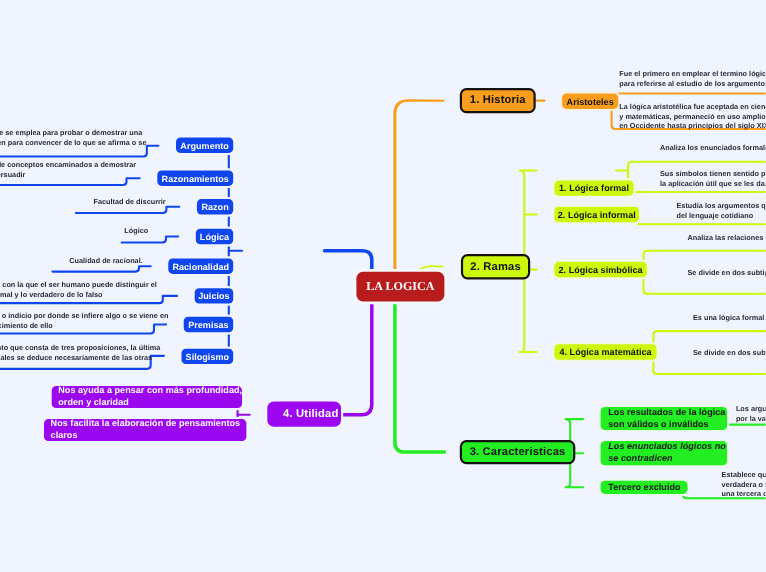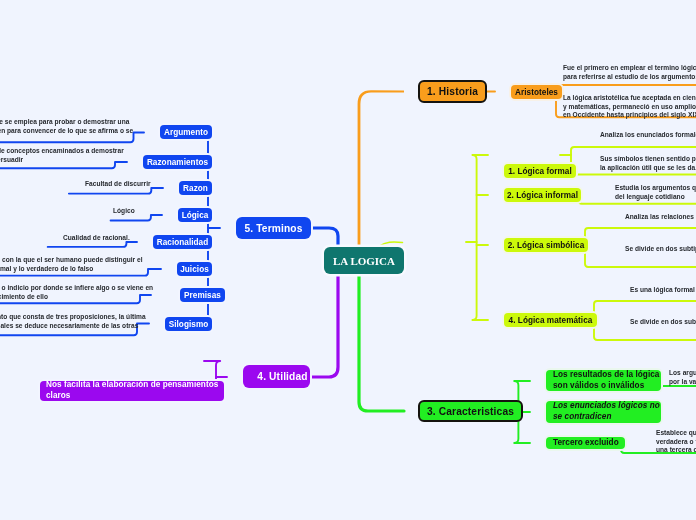--- a/index.html
+++ b/index.html
@@ -9,21 +9,21 @@
   #stage{position:relative;width:696px;height:520px;overflow:hidden;background:#f0f4fe;}
   svg#links{position:absolute;left:0;top:0;width:696px;height:520px;}
 
   .node{position:absolute;box-sizing:border-box;display:flex;align-items:center;
         white-space:pre;font-weight:bold;margin-left:16px;}
   .leaf{position:absolute;box-sizing:border-box;white-space:pre;color:#26292e;
         font-weight:bold;font-size:6.6px;line-height:8.6px;letter-spacing:0.02px;}
 
   
   #root-node{left:308px;top:247px;width:80px;height:27px;
-       background:#0f766e;color:#fff;border-radius:6px;
+       background:#b91c1c;color:#fff;border-radius:6px;
        font-family:"Liberation Serif",serif;font-weight:bold;font-size:11px;
        letter-spacing:0px;justify-content:center;
        box-shadow:0 0 0 2.5px #f7f9ff;}
 
   
   .lv1{border:2px solid #15130f;border-radius:6px;justify-content:center;
        font-size:10.2px;letter-spacing:.15px;}
   #b-historia{left:402px;top:80px;width:69px;height:23px;background:#f99d1c;color:#111;}
   #b-ramas{left:403px;top:231px;width:63px;height:23px;background:#ccf90a;color:#111;}
   #b-caracteristicas{left:402px;top:400px;width:105px;height:22px;background:#22ee22;color:#111;}
@@ -72,21 +72,21 @@
   #n-uti0{left:31px;top:351px;width:173px;height:20px;}
   #n-uti1{left:24px;top:381px;width:184px;height:20px;}
 
   
   #n-ter0{left:144px;top:125px;width:52px;height:14px;}
   #n-ter1{left:127px;top:155px;width:69px;height:14px;}
   #n-ter2{left:163px;top:181px;width:33px;height:14px;}
   #n-ter3{left:162px;top:208px;width:34px;height:14px;}
   #n-ter4{left:137px;top:235px;width:59px;height:14px;}
   #n-ter5{left:161px;top:262px;width:35px;height:14px;}
-  #n-ter6{left:164px;top:288px;width:45px;height:14px;}
+  #n-ter6{left:151px;top:288px;width:45px;height:14px;}
   #n-ter7{left:149px;top:317px;width:47px;height:14px;}
   #t-ter0-0{left:-56px;top:118px;width:240px;}
   #t-ter1-0{left:-34px;top:147px;width:230px;}
   #t-ter2-0{left:85px;top:180px;width:120px;}
   #t-ter3-0{left:113px;top:207px;width:80px;}
   #t-ter4-0{left:63px;top:234px;width:130px;}
   #t-ter5-0{left:-27px;top:256px;width:230px;}
   #t-ter6-0{left:-18px;top:284px;width:220px;}
   #t-ter7-0{left:-28px;top:313px;width:230px;}
 </style>
@@ -160,20 +160,21 @@
   <div id="root-node" class="node root">LA LOGICA</div>
 
   <div id="b-historia" class="node lv1">1. Historia</div>
   <div id="n-aristoteles" class="node lv2 orange">Aristoteles</div>
   <div id="t-hist-0" class="leaf">Fue el primero en emplear el termino lógica
 para referirse al estudio de los argumentos</div>
   <div id="t-hist-1" class="leaf">La lógica aristotélica fue aceptada en ciencia
 y matemáticas, permaneció en uso amplio
 en Occidente hasta principios del siglo XIX</div>
 
+  <div id="b-ramas" class="node lv1">2. Ramas</div>
   <div id="n-ram0" class="node lv2 lime">1. Lógica formal</div>
   <div id="n-ram1" class="node lv2 lime">2. Lógica informal</div>
   <div id="n-ram2" class="node lv2 lime">2. Lógica simbólica</div>
   <div id="n-ram3" class="node lv2 lime">4. Lógica matemática</div>
   <div id="t-ram0-0" class="leaf">Analiza los enunciados formales</div>
   <div id="t-ram0-1" class="leaf">Sus símbolos tienen sentido por
 la aplicación útil que se les da.</div>
   <div id="t-ram1-0" class="leaf">Estudia los argumentos que se dan a través
 del lenguaje cotidiano</div>
   <div id="t-ram2-0" class="leaf">Analiza las relaciones entre los enunciados</div>
@@ -187,24 +188,25 @@
   <div id="n-car1" class="node lv2 green multi">Los enunciados lógicos no
 se contradicen</div>
   <div id="n-car2" class="node lv2 green multi">Tercero excluido</div>
   <div id="t-car0-0" class="leaf">Los argumentos se validan
 por la validez de su forma</div>
   <div id="t-car2-0" class="leaf">Establece que una proposición es
 verdadera o falsa, sin que exista
 una tercera opción.</div>
 
   <div id="b-utilidad" class="node lv1">4. Utilidad</div>
+  <div id="n-uti0" class="node lv2 purple multi">Nos ayuda a pensar con más profundidad,
+orden y claridad</div>
   <div id="n-uti1" class="node lv2 purple multi">Nos facilita la elaboración de pensamientos
 claros</div>
 
-  <div id="b-terminos" class="node lv1">5. Terminos</div>
   <div id="n-ter0" class="node lv2 blue">Argumento</div>
   <div id="n-ter1" class="node lv2 blue">Razonamientos</div>
   <div id="n-ter2" class="node lv2 blue">Razon</div>
   <div id="n-ter3" class="node lv2 blue">Lógica</div>
   <div id="n-ter4" class="node lv2 blue">Racionalidad</div>
   <div id="n-ter5" class="node lv2 blue">Juicios</div>
   <div id="n-ter6" class="node lv2 blue">Premisas</div>
   <div id="n-ter7" class="node lv2 blue">Silogismo</div>
   <div id="t-ter0-0" class="leaf">Razonamiento que se emplea para probar o demostrar una
 proposición, o bien para convencer de lo que se afirma o se

